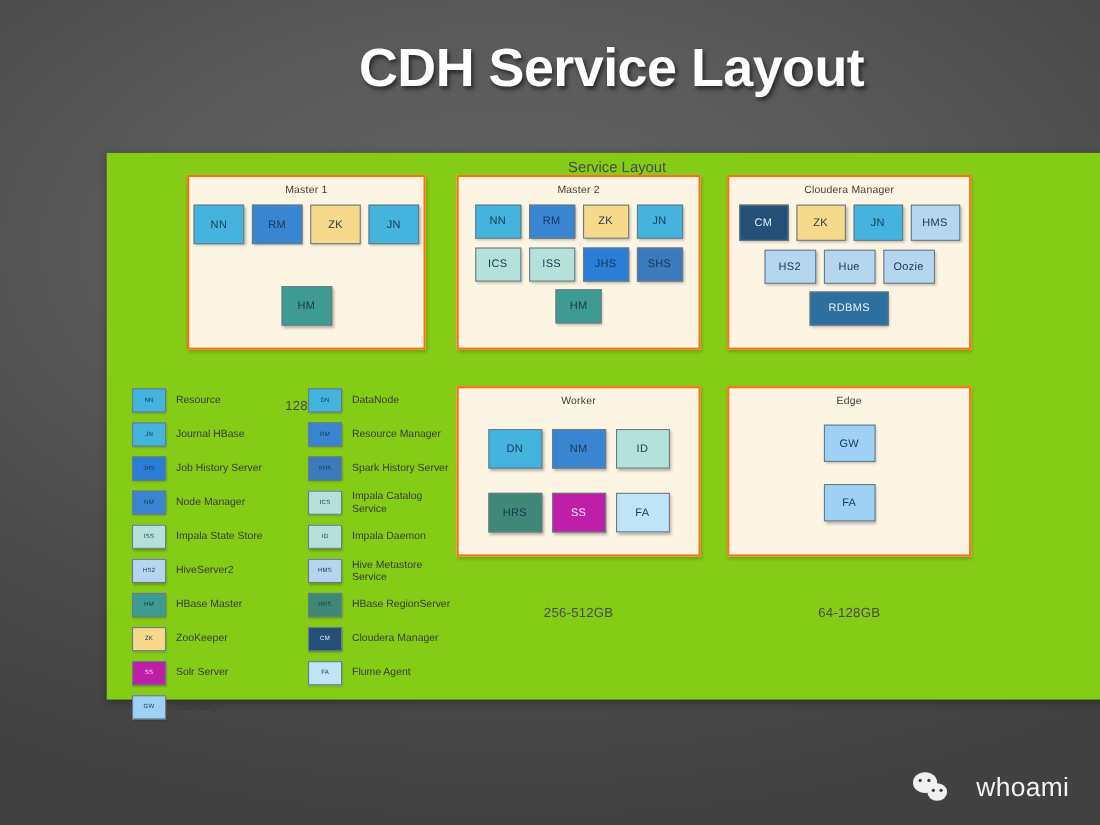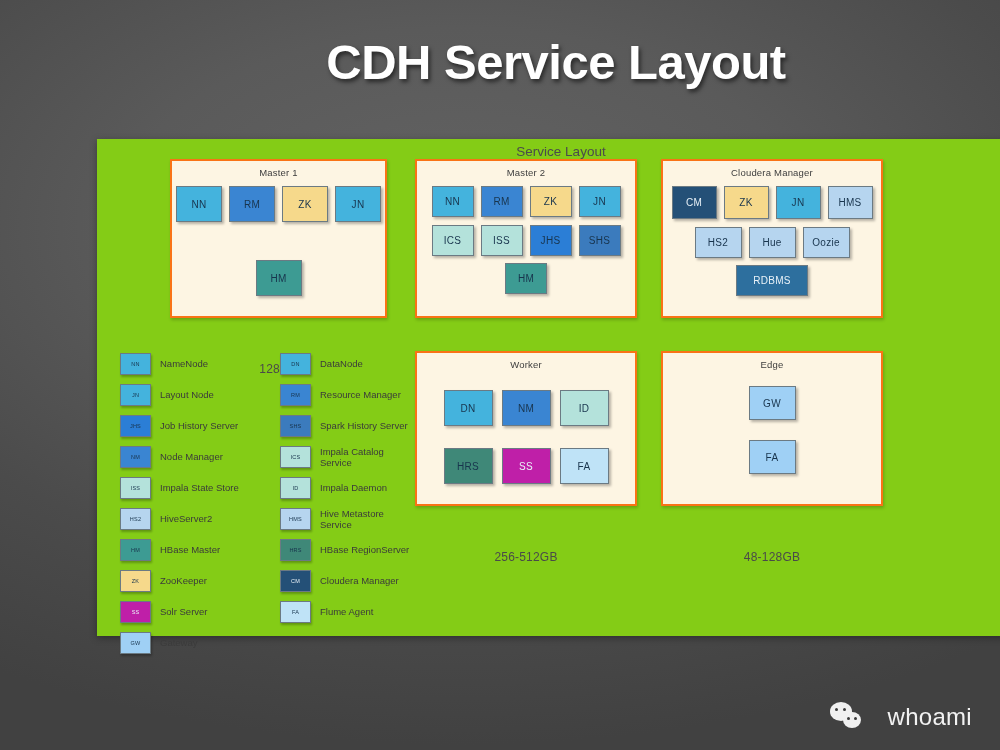--- a/index.html
+++ b/index.html
@@ -250,32 +250,32 @@
       <div class="mem-label" style="left: 318px; top: 371px; width: 222px;">256-512GB</div>
       <div class="host-panel p-edge" style="left: 564px; top: 212px; width: 222px; height: 155px;">
         <div class="host-title">Edge</div>
         <div class="node-row" style="margin-top: 16px;">
           <div class="node" style="background: rgb(159, 208, 245);">GW</div>
         </div>
         <div class="node-row" style="margin-top: 20px;">
           <div class="node" style="background: rgb(159, 208, 245);">FA</div>
         </div>
       </div>
-      <div class="mem-label" style="left: 564px; top: 371px; width: 222px;">48-128GB</div>
+      <div class="mem-label" style="left: 564px; top: 371px; width: 222px;">64-128GB</div>
     </div>
 
   <div id="legend">
     <div class="legend-col" id="legend-left">
         <div class="legend-item">
           <div class="legend-swatch" style="background: rgb(68, 179, 221);">NN</div>
-          <div class="legend-label">NameNode</div>
+          <div class="legend-label">Resource</div>
         </div>
         <div class="legend-item">
           <div class="legend-swatch" style="background: rgb(68, 179, 221);">JN</div>
-          <div class="legend-label">Layout Node</div>
+          <div class="legend-label">Journal HBase</div>
         </div>
         <div class="legend-item">
           <div class="legend-swatch" style="background: rgb(43, 126, 214);">JHS</div>
           <div class="legend-label">Job History Server</div>
         </div>
         <div class="legend-item">
           <div class="legend-swatch" style="background: rgb(58, 133, 210);">NM</div>
           <div class="legend-label">Node Manager</div>
         </div>
         <div class="legend-item">

